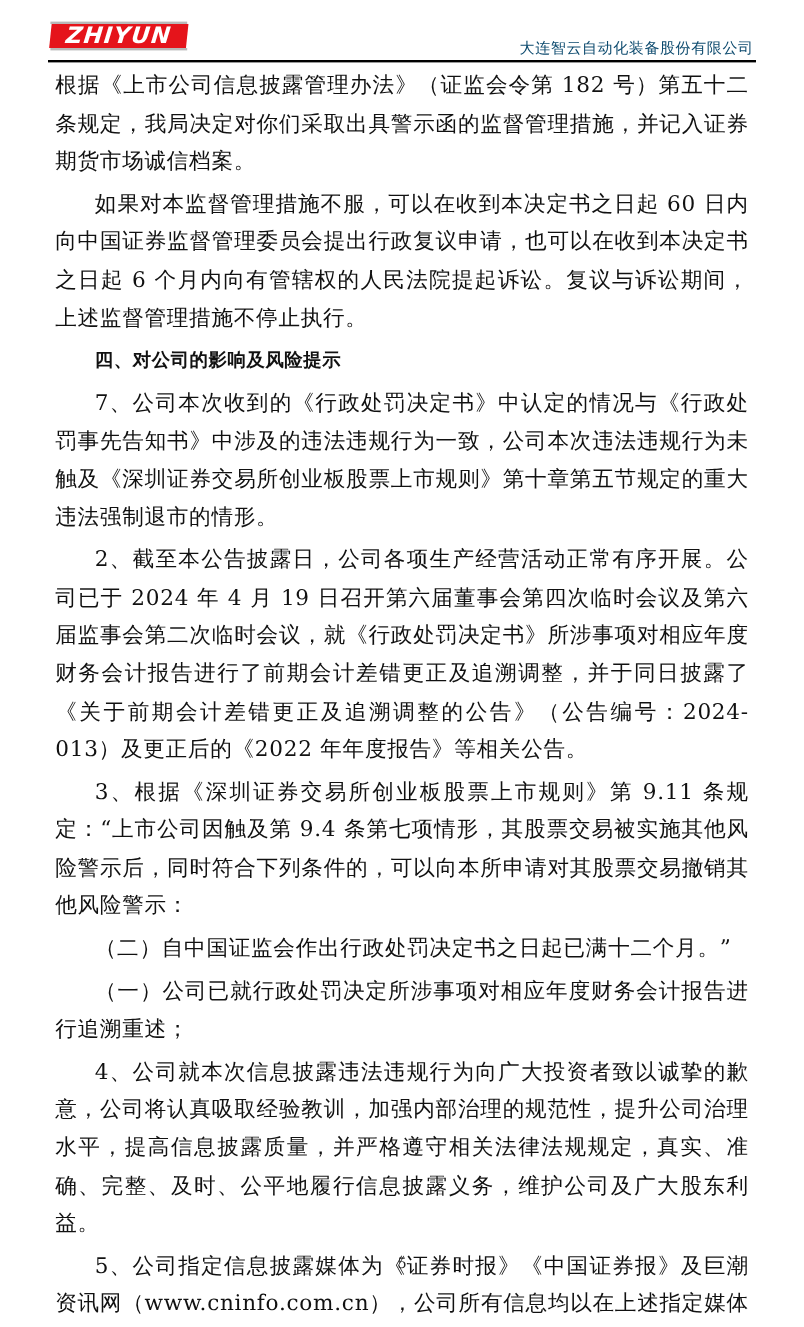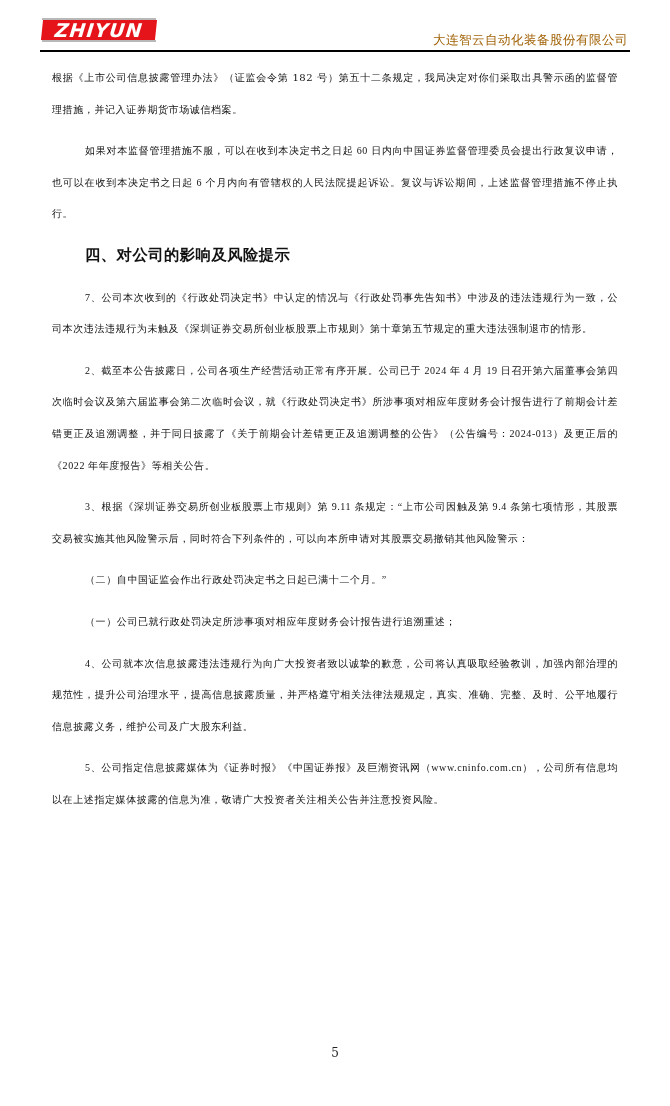--- a/index.html
+++ b/index.html
@@ -52,53 +52,52 @@
       overflow: hidden;
       transform: skewX(-6deg);
     }
     .company-name {
       position: absolute;
       right: 0;
       top: 18px;
       font-size: 12.5px;
       font-family: "DejaVu Sans", "Liberation Sans", sans-serif;
       letter-spacing: 0.5px;
-      color: #a16207;
+      color: #0c4a6e;
     }
     .header-rule {
       position: absolute;
       left: 40px;
       top: 50px;
       width: 590px;
       height: 2px;
       background: #000000;
     }
     .content {
       position: absolute;
       left: 42px;
       top: 52px;
       width: 586px;
     }
     .p {
-      font-size: 10px;
+      font-size: 18px;
       line-height: 31.6px;
-      margin: 10px;
+      margin: 4px;
       text-align: justify;
       letter-spacing: 0.6px;
     }
     .indent {
       text-indent: 33px;
-      font-family: Liberation Serif, serif;
     }
     .heading {
       font-family: "DejaVu Sans", "Liberation Sans", sans-serif;
       font-weight: bold;
       font-size: 15.3px;
       line-height: 31.6px;
-      margin: 10px;
+      margin: 4px;
       text-indent: 33px;
       letter-spacing: 0.5px;
     }
     .page-number {
       position: absolute;
       left: 0;
       width: 670px;
       top: 1046px;
       text-align: center;
       font-size: 12px;

